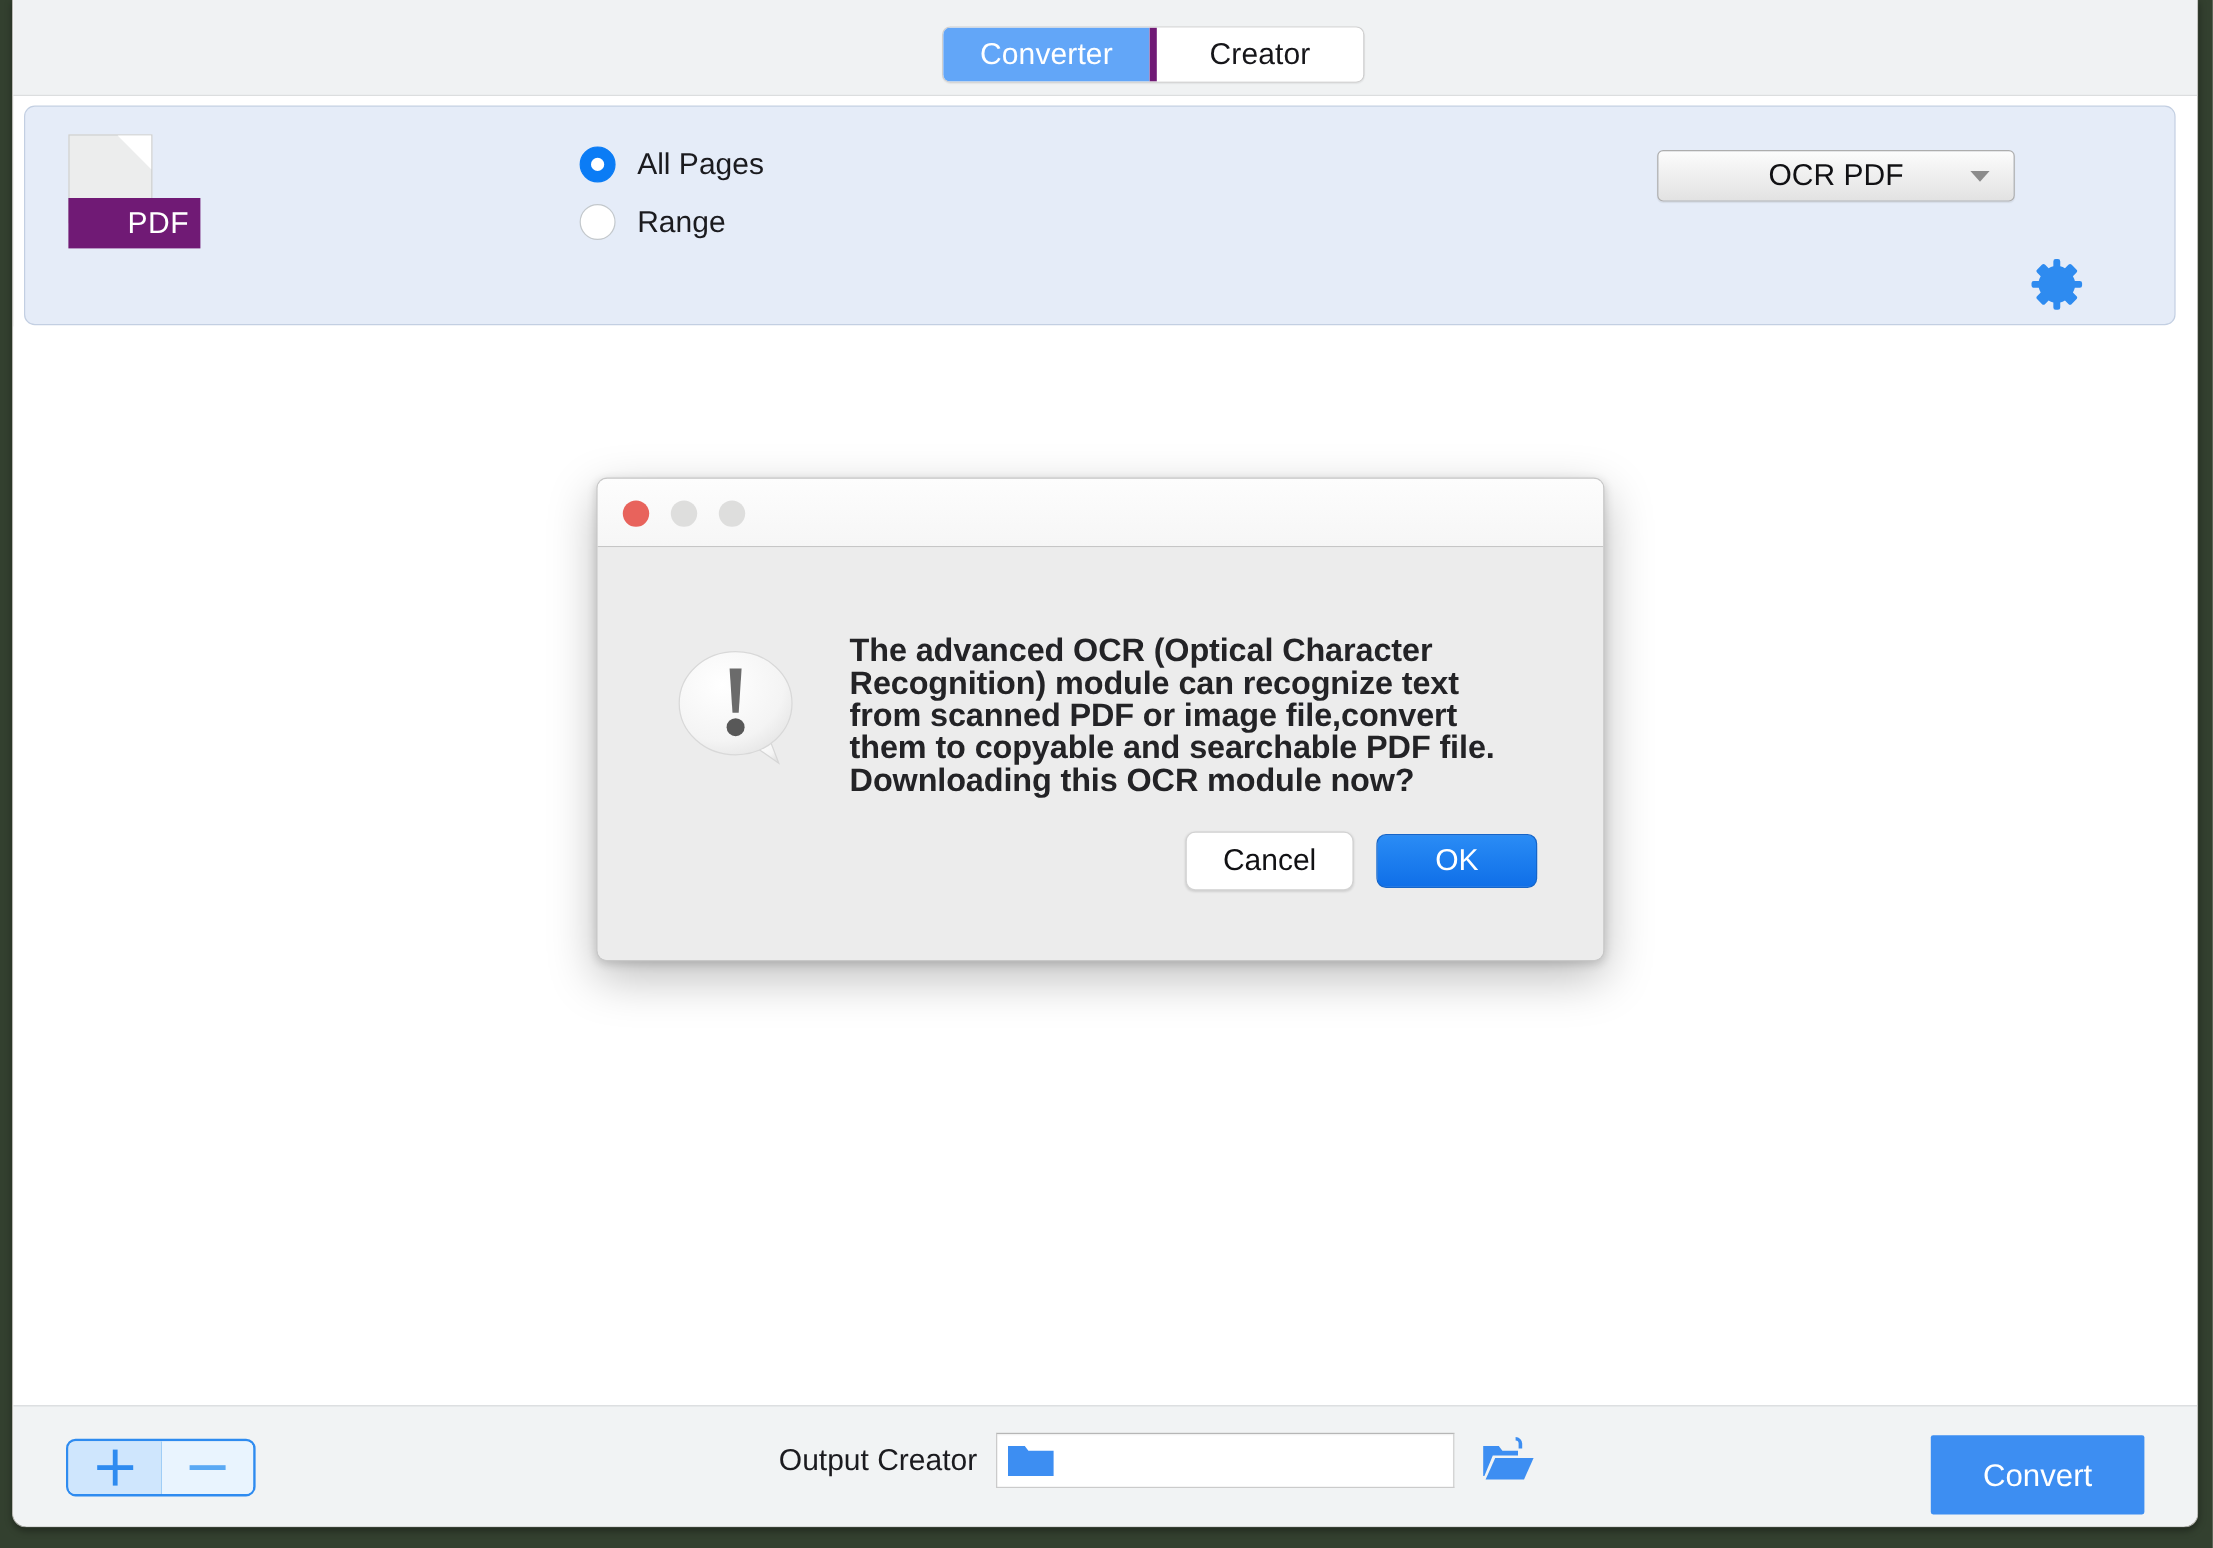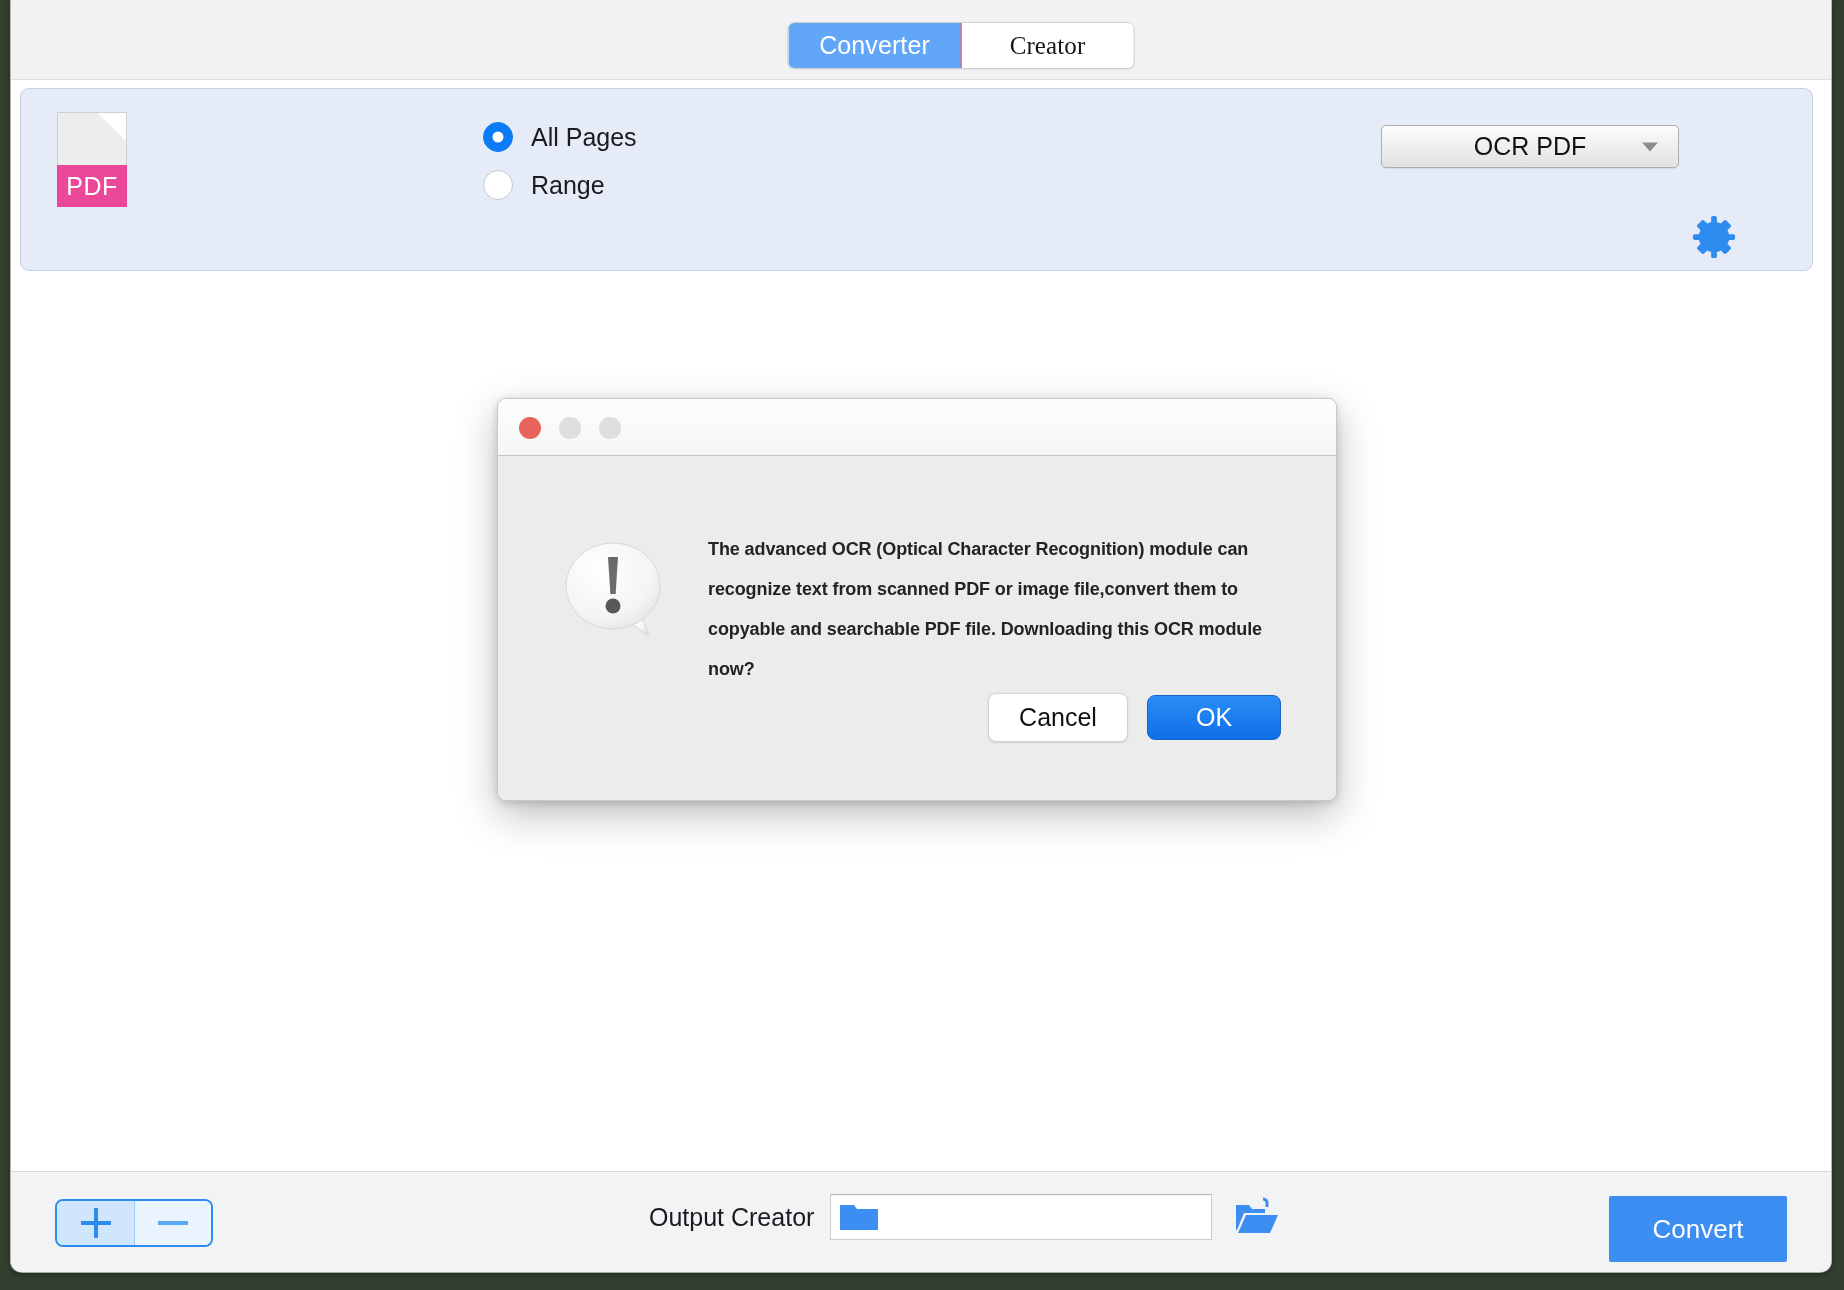--- a/index.html
+++ b/index.html
@@ -66,22 +66,21 @@
     background: #ffffff;
     cursor: default;
     user-select: none;
     letter-spacing: 0.1px;
   }
   .seg-tab.active {
     background: #62a6f8;
     color: #ffffff;
   }
   .seg-tab + .seg-tab {
-    border-left: 1px solid #701a75;
-    font-family: Liberation Serif, serif;
+    border-left: 6px solid #701a75;
   }
 
   
   #file-card {
     position: absolute;
     left: 9px;
     top: 88px;
     width: 1793px;
     height: 183px;
     background: #e5ecf8;
@@ -112,28 +111,29 @@
     width: 0; height: 0;
     border-left: 28px solid transparent;
     border-top: 28px solid #ffffff;
   }
   #pdf-icon .badge {
     position: absolute;
     left: 0;
     top: 53px;
     width: 70px;
     height: 42px;
-    background: #ec4899;
+    background: #701a75;
     color: #ffffff;
     font-size: 25px;
     font-weight: 400;
     display: flex;
     align-items: center;
     justify-content: center;
     letter-spacing: 0.5px;
+    padding-left: 40px;
   }
 
   #file-meta {
     position: absolute;
     left: 144px;
     top: 19px;
     color: #1b1b1f;
   }
   #file-meta div {
     font-size: 25px;
@@ -279,22 +279,22 @@
     top: 82px;
     width: 110px;
     height: 110px;
   }
 
   #dialog-message {
     position: absolute;
     left: 210px;
     top: 73px;
     width: 572px;
-    font-size: 18px;
-    line-height: 40px;
+    font-size: 27px;
+    line-height: 27px;
     font-weight: bold;
     color: #232326;
     letter-spacing: -0.1px;
   }
 
   #dialog-buttons {
     position: absolute;
     right: 55px;
     bottom: 58px;
     display: flex;

